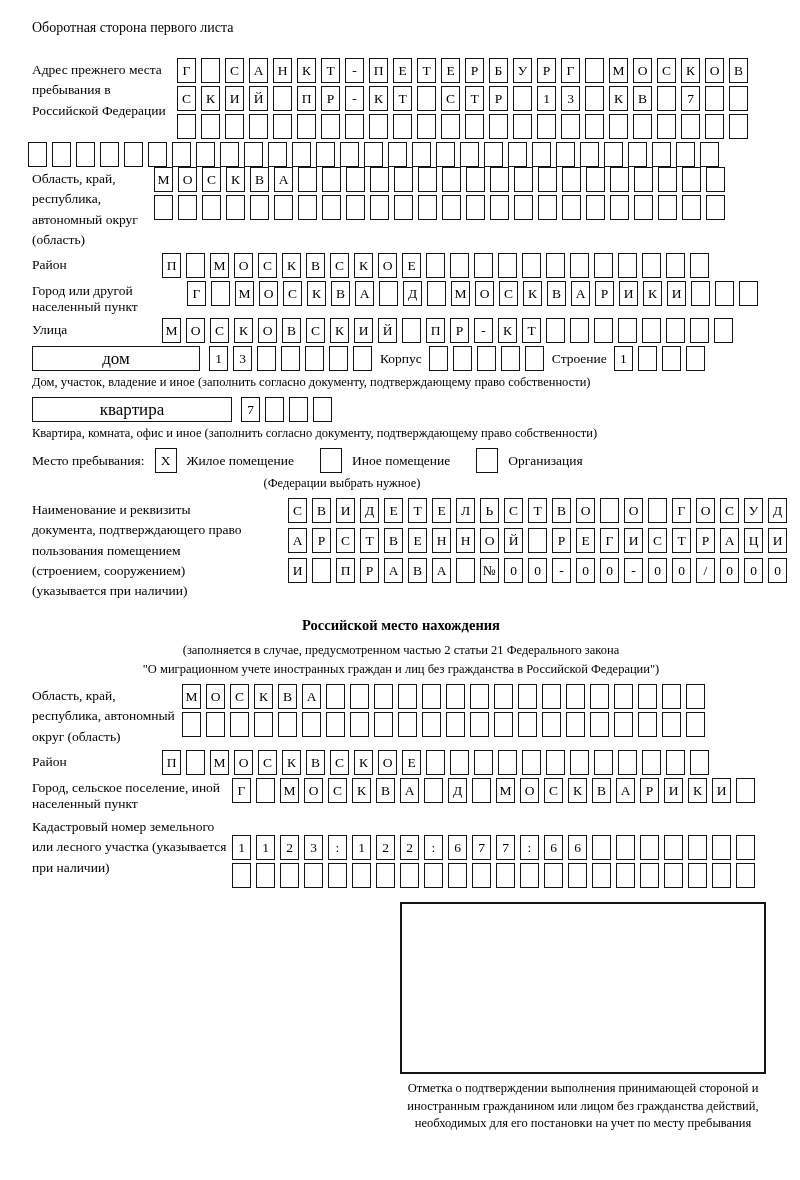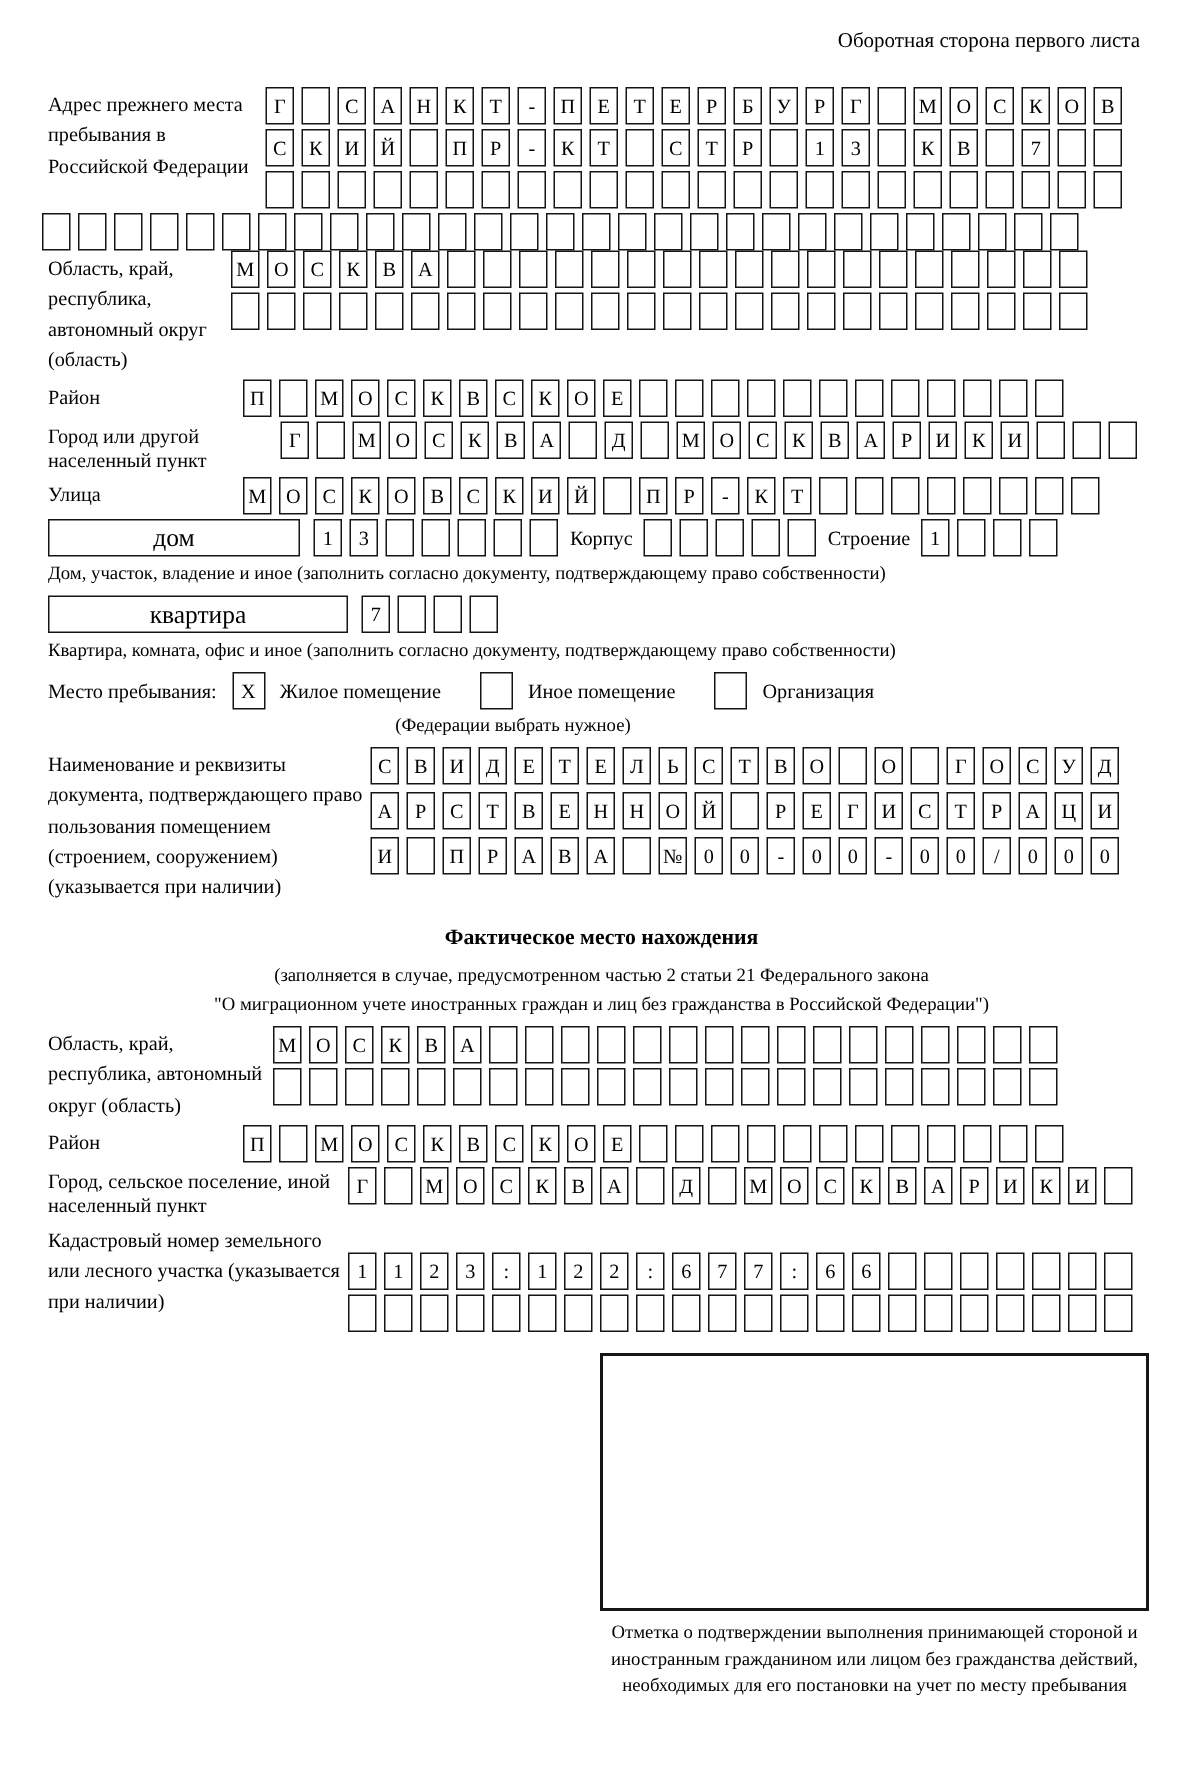--- a/index.html
+++ b/index.html
@@ -1,19 +1,19 @@
 <!DOCTYPE html>
 <html><head>
 <meta charset="utf-8">
 <style>
   html,body{margin:0;padding:0;background:#fff;}
   body{width:800px;height:1180px;overflow:hidden;color:#000;
        font-family:"Liberation Serif", serif;}
   .page{box-sizing:border-box;width:800px;padding:12px 30px 0 32px;}
-  .hdr-note{text-align:right;font-size:14px;margin:8px 10px 22px 0;}
+  .hdr-note{font-size:14px;margin:8px 10px 22px 0;}
 
   .field{display:flex;align-items:flex-start;margin-bottom:3px;}
   .lbl{font-size:13.5px;line-height:1.5;flex:0 0 auto;padding-top:2px;}
   .rows{display:flex;flex-direction:column;gap:3px;}
   .cells{display:flex;flex:0 0 auto;}
   .cell{flex:0 0 auto;width:19px;height:25px;margin-right:5px;
         border:1.6px solid #151515;box-sizing:border-box;
         display:flex;align-items:center;justify-content:center;
         font-size:13.5px;line-height:1;}
   .w145{width:145px;} .w122{width:122px;} .w130{width:130px;}
@@ -362,21 +362,21 @@
         <span></span>
       </span>
     <span class="cb-lbl">Иное помещение</span>
     <span class="cbox">
         <span></span>
       </span>
     <span class="cb-lbl">Организация</span>
   </div>
   <div class="caption center" style="width:620px;">(Федерации выбрать нужное)</div>
 
-  <div class="field" style="margin-top:4px;">
+  <div class="field" style="margin-top:4px;gap:41px;">
     <div class="lbl w215">Наименование и реквизиты документа, подтверждающего право пользования помещением (строением, сооружением) (указывается при наличии)</div>
     <div class="rows" style="gap:5px;">
       <div class="cells">
           <span class="cell">С</span>
           <span class="cell">В</span>
           <span class="cell">И</span>
           <span class="cell">Д</span>
           <span class="cell">Е</span>
           <span class="cell">Т</span>
           <span class="cell">Е</span>
@@ -437,21 +437,21 @@
           <span class="cell">0</span>
           <span class="cell">0</span>
           <span class="cell">/</span>
           <span class="cell">0</span>
           <span class="cell">0</span>
           <span class="cell">0</span>
         </div>
     </div>
   </div>
 
-  <div class="sec-title" style="margin-top:16px;">Фактическое место нахождения</div>
+  <div class="sec-title" style="margin-top:16px;">Российской место нахождения</div>
   <div class="caption center" style="margin-bottom:0;">(заполняется в случае, предусмотренном частью 2 статьи 21 Федерального закона</div>
   <div class="caption center">"О миграционном учете иностранных граждан и лиц без гражданства в Российской Федерации")</div>
 
   <div class="field">
     <div class="lbl w150">Область, край, республика, автономный округ (область)</div>
     <div class="rows">
       <div class="cells">
           <span class="cell">М</span>
           <span class="cell">О</span>
           <span class="cell">С</span>

